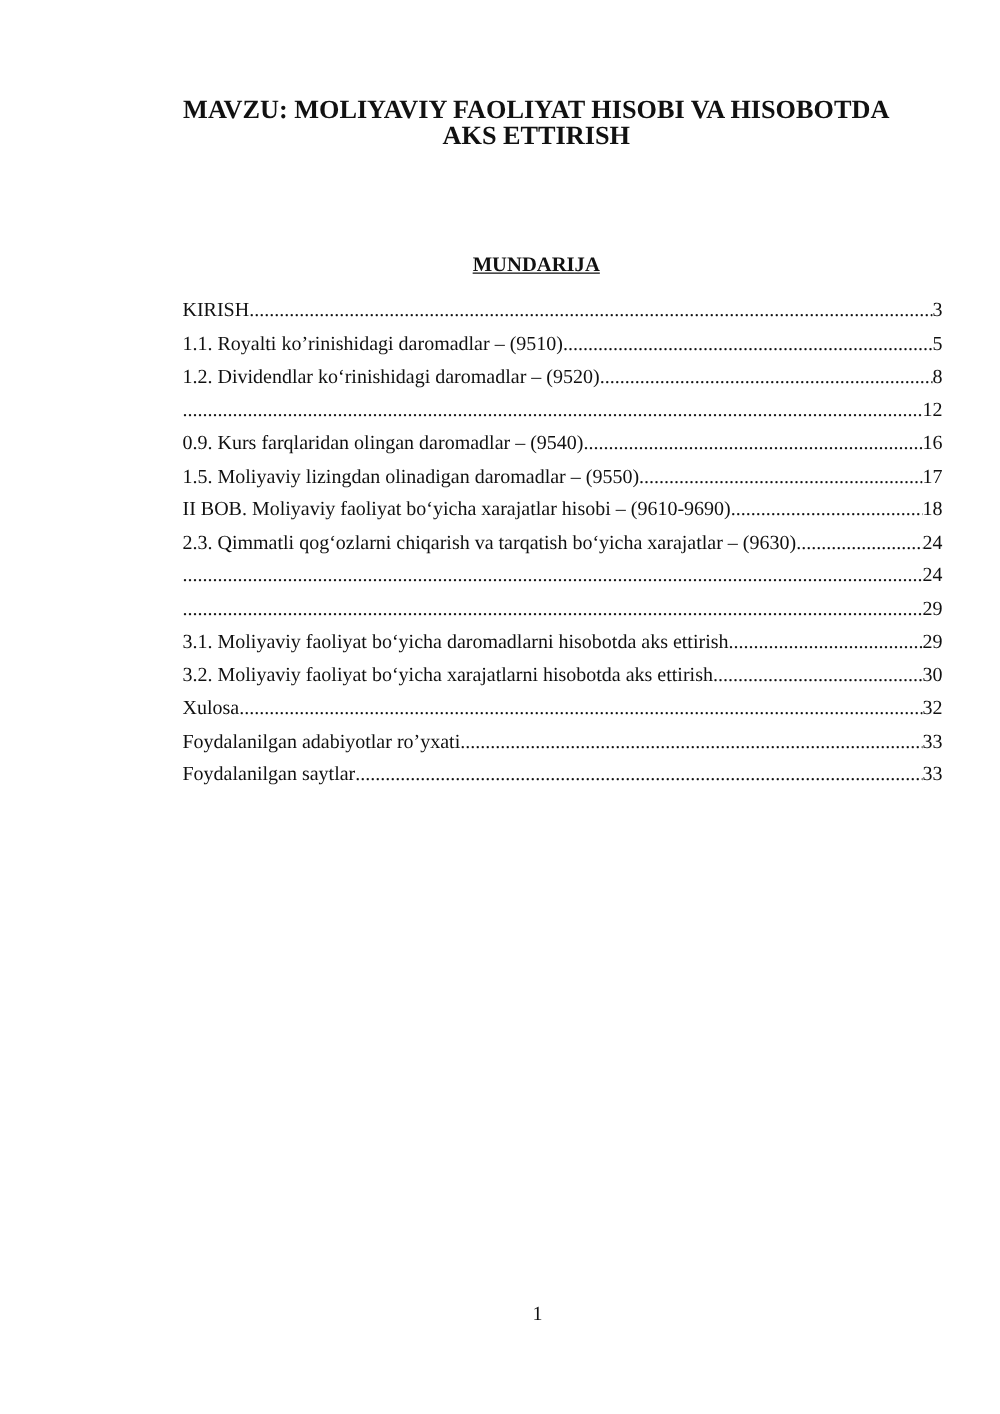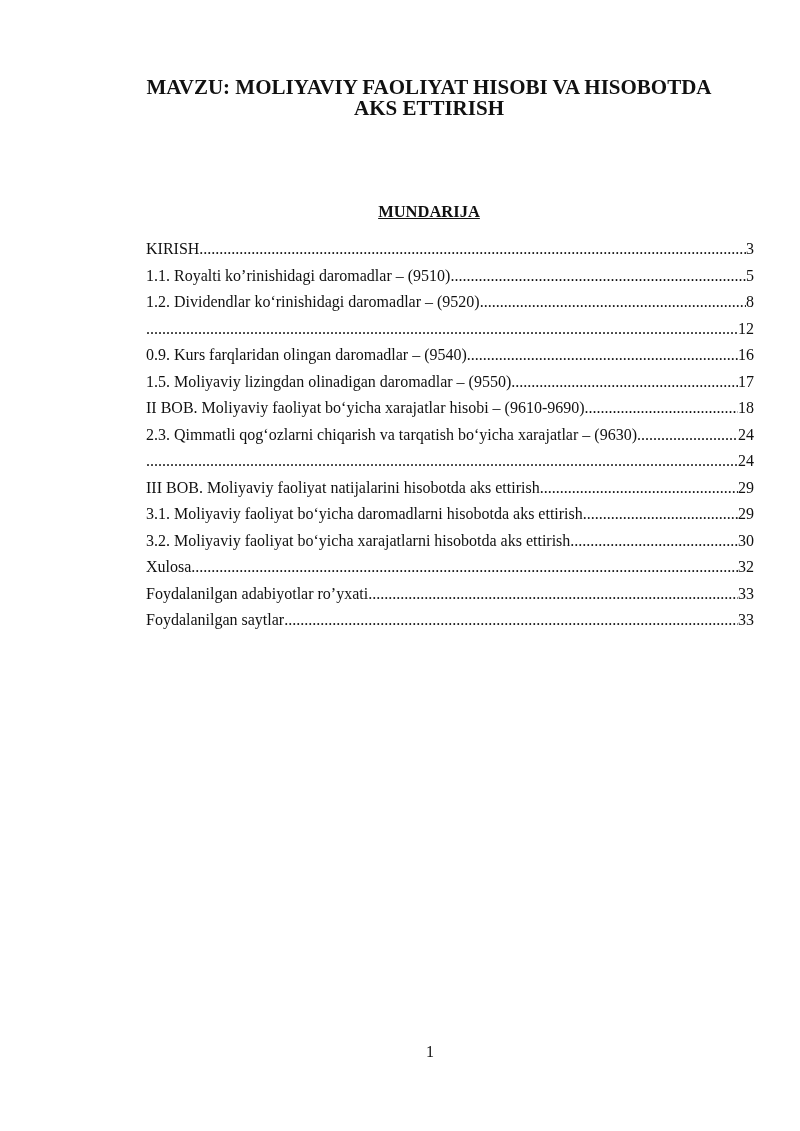--- a/index.html
+++ b/index.html
@@ -126,21 +126,20 @@
   <li class="toc-entry">
     <span class="toc-label">2.3. Qimmatli qog‘ozlarni chiqarish va tarqatish bo‘yicha xarajatlar – (9630). </span>
     <span class="toc-leader"></span>
     <span class="toc-page">24</span>
   </li>
   <li class="toc-entry">
     <span class="toc-leader"></span>
     <span class="toc-page">24</span>
   </li>
   <li class="toc-entry">
-    <span class="toc-label">III BOB. Moliyaviy faoliyat natijalarini hisobotda aks ettirish</span>
     <span class="toc-leader"></span>
     <span class="toc-page">29</span>
   </li>
   <li class="toc-entry">
     <span class="toc-label">3.1. Moliyaviy faoliyat bo‘yicha daromadlarni hisobotda aks ettirish</span>
     <span class="toc-leader"></span>
     <span class="toc-page">29</span>
   </li>
   <li class="toc-entry">
     <span class="toc-label">3.2. Moliyaviy faoliyat bo‘yicha xarajatlarni hisobotda aks ettirish</span>

